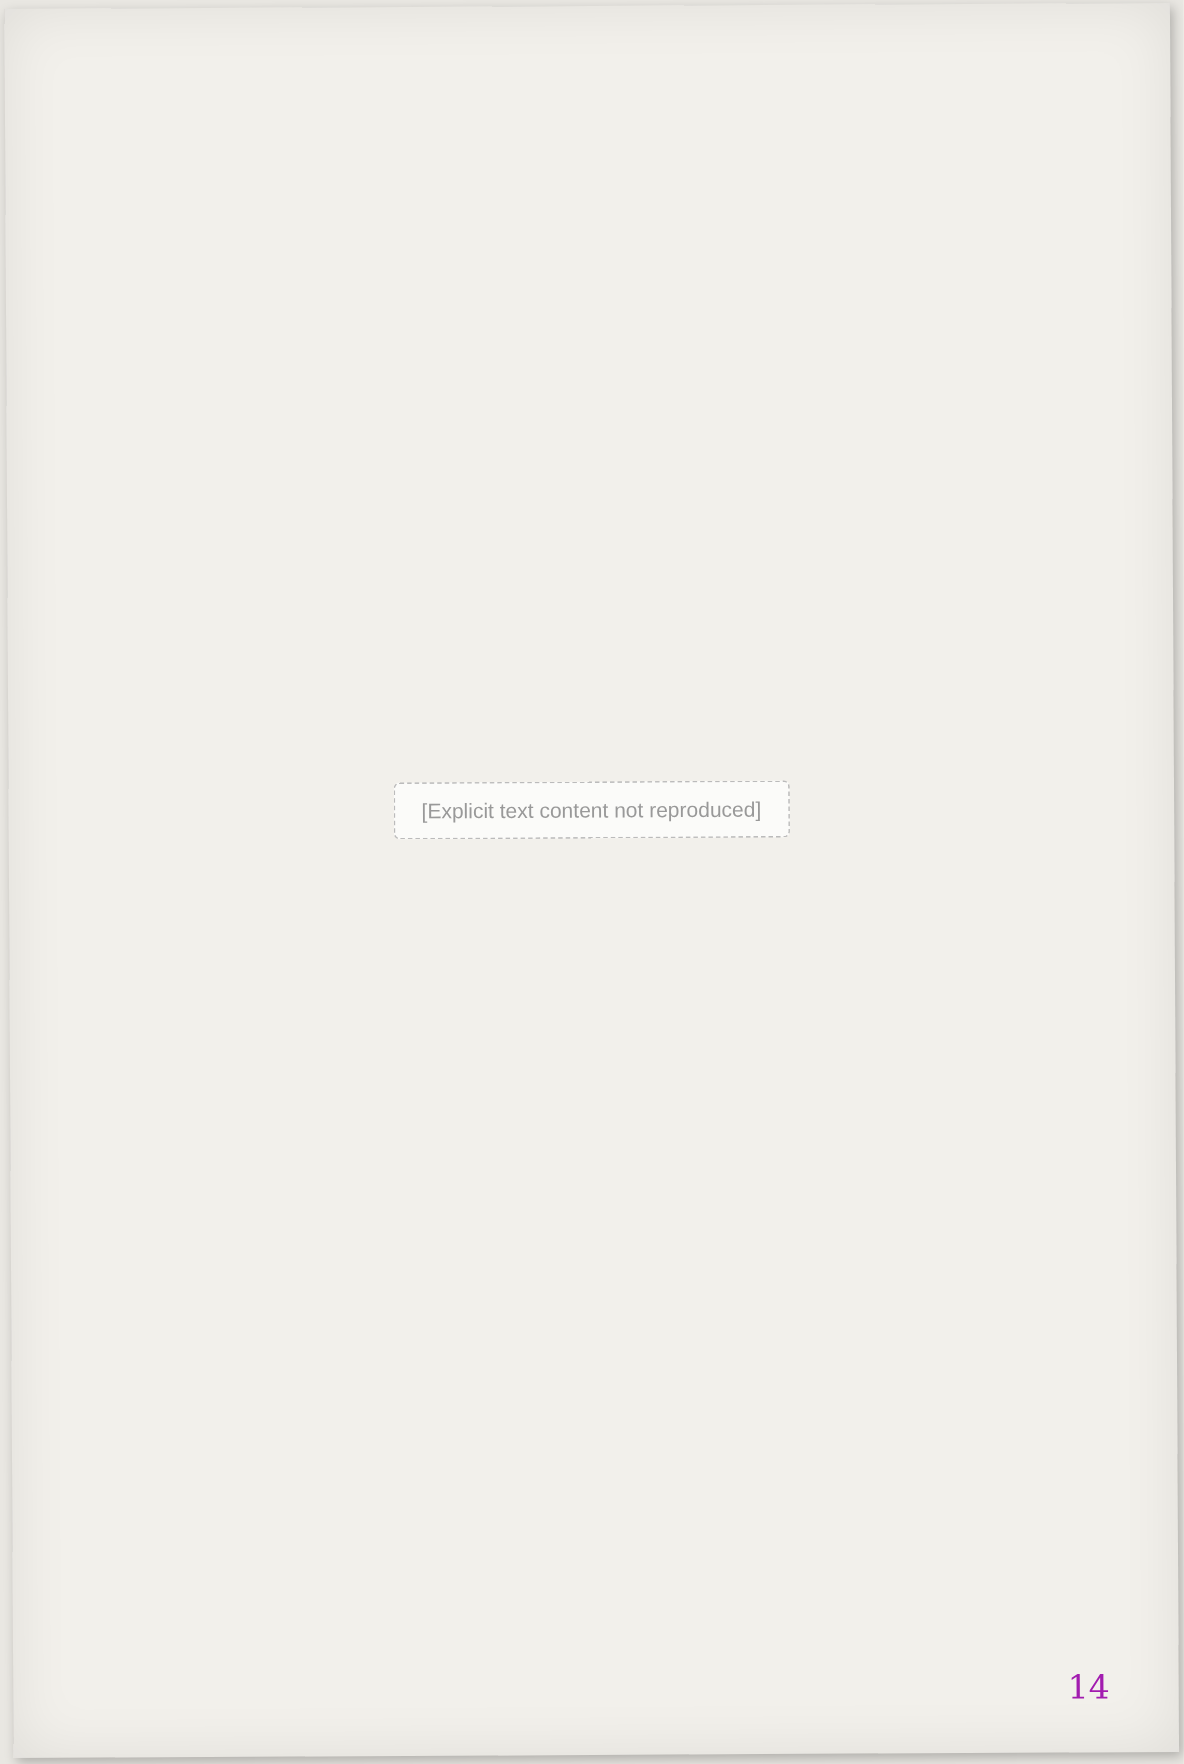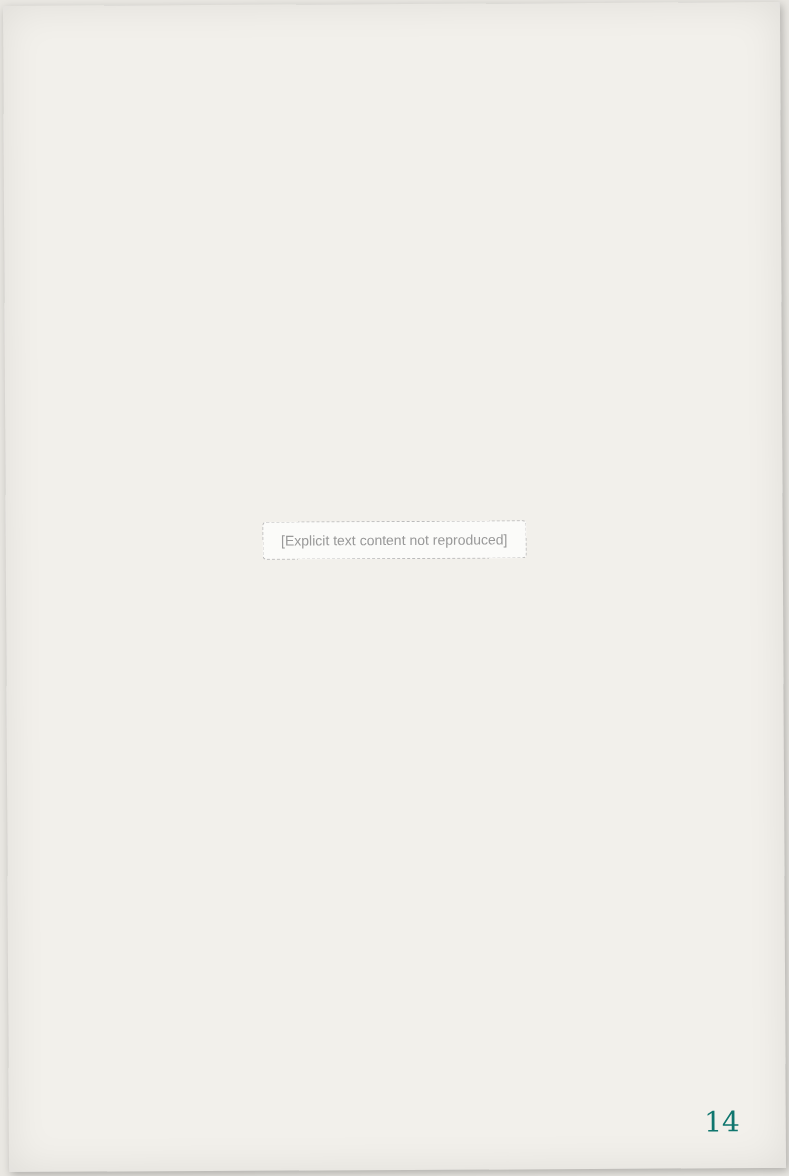--- a/index.html
+++ b/index.html
@@ -40,22 +40,22 @@
     font-size: 14px;
     color: #999;
     background: rgba(255,255,255,0.7);
     border: 1px dashed #bbb;
     padding: 10px 18px;
     border-radius: 4px;
   }
   .page-number {
     position: absolute;
     right: 46px; bottom: 30px;
-    font-size: 28px;
-    color: #0f766e;
+    font-size: 22px;
+    color: #a21caf;
     font-family: "DejaVu Serif", serif;
   }
 </style>
 </head>
 <body>
 
 <div class="page">
   <div class="text-band band-top"></div>
   <div class="text-band band-bottom"></div>
   <div class="redaction-note">[Explicit text content not reproduced]</div>

